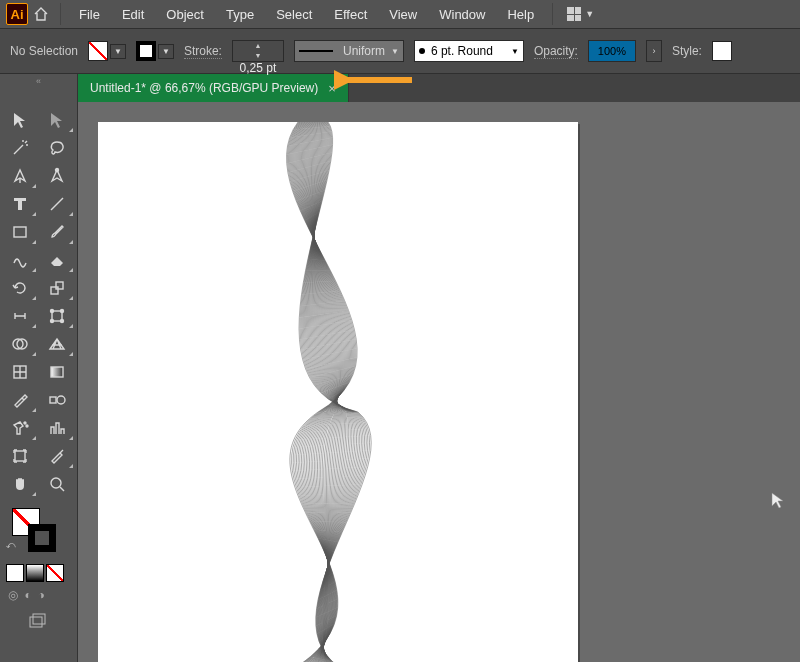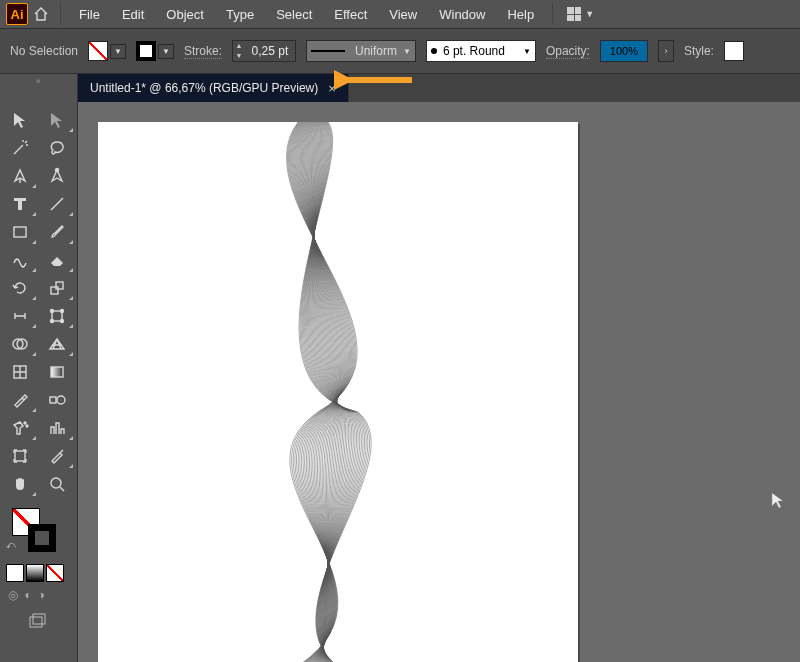--- a/index.html
+++ b/index.html
@@ -15,21 +15,21 @@
   .grid4 div{background:#d0d0d0;}
   .chev{font-size:9px;}
   
   .controlbar{height:46px;background:#4a4a4a;border-top:1px solid #2f2f2f;border-bottom:1px solid #2f2f2f;display:flex;align-items:center;padding:0 10px;gap:10px;}
   .ctrl-label{color:#c8c8c8;font-size:12px;}
   .swatch-fill{width:20px;height:20px;background:#fff;position:relative;border:1px solid #222;}
   .swatch-fill::after{content:"";position:absolute;left:0;top:0;right:0;bottom:0;background:linear-gradient(to top right,transparent 45%,red 45%,red 55%,transparent 55%);}
   .swatch-stroke{width:20px;height:20px;background:#fff;border:4px solid #000;}
   .drop{display:flex;align-items:center;}
   .drop .chev{border:1px solid #2a2a2a;background:#4a4a4a;padding:2px 3px;margin-left:2px;font-size:8px;}
-  .num-input{display:flex;align-items:center;border:1px solid #2a2a2a;background:#4a4a4a;height:22px;}
+  .num-input{display:flex;align-items:center;border:1px solid #2a2a2a;background:#4a4a4a;height:22px;flex-direction:column;}
   .spin{display:flex;flex-direction:column;width:12px;}
   .spin span{height:10px;font-size:7px;text-align:center;line-height:9px;color:#ccc;}
   .num-input input{width:50px;background:transparent;border:none;color:#eaeaea;font-size:12px;text-align:center;outline:none;}
   .stroke-underline{border-bottom:1px dotted #888;}
   .arrow-annot{position:absolute;left:334px;top:40px;pointer-events:none;}
   .profile-box{height:22px;border:1px solid #2a2a2a;background:#737373;display:flex;align-items:center;padding:0 4px;gap:6px;}
   .profile-box .chev{font-size:8px;}
   .dashline{width:60px;height:0;border-top:2px solid #000;margin-right:4px;}
   .brush-dot{width:6px;height:6px;border-radius:50%;background:#000;}
   .opac-box{width:48px;height:22px;border:1px solid #2a2a2a;background:#0369a1;color:#000;display:flex;align-items:center;justify-content:center;font-size:11px;}
@@ -54,21 +54,21 @@
   .modebar div{width:18px;height:18px;border:1px solid #000;}
   .modebar .m1{background:#fff;}
   .modebar .m2{background:linear-gradient(#fff,#000);}
   .modebar .m3{background:#fff;}
   .modebar .m3::after{content:"";display:block;width:100%;height:100%;background:linear-gradient(to top right,transparent 45%,red 45%,red 55%,transparent 55%);}
   .screenmodes{display:flex;gap:6px;padding:4px 8px;color:#aaa;}
   .bottom-tool{display:flex;justify-content:center;padding:6px;color:#bbb;}
   
   .canvas-wrap{flex:1;display:flex;flex-direction:column;background:#6b6b6b;}
   .tabbar{height:28px;background:#424242;display:flex;align-items:stretch;}
-  .tab{background:#0f172a;display:flex;align-items:center;padding:0 12px;gap:10px;color:#e8e8e8;font-size:12px;border-right:1px solid #333;}
+  .tab{background:#15803d;display:flex;align-items:center;padding:0 12px;gap:10px;color:#e8e8e8;font-size:12px;border-right:1px solid #333;}
   .tab .x{color:#ccc;font-size:13px;}
   .canvas-area{flex:1;background:#6b6b6b;position:relative;overflow:hidden;}
   .artboard{position:absolute;left:20px;top:20px;width:480px;height:550px;background:#fff;box-shadow:2px 2px 0 rgba(0,0,0,.3);}
   .artboard svg{width:100%;height:100%;}
   .cursor-arrow{position:absolute;right:14px;top:390px;color:#e0e0e0;font-size:16px;}
 </style>
 </head>
 <body>
 
 <div class="menubar">

